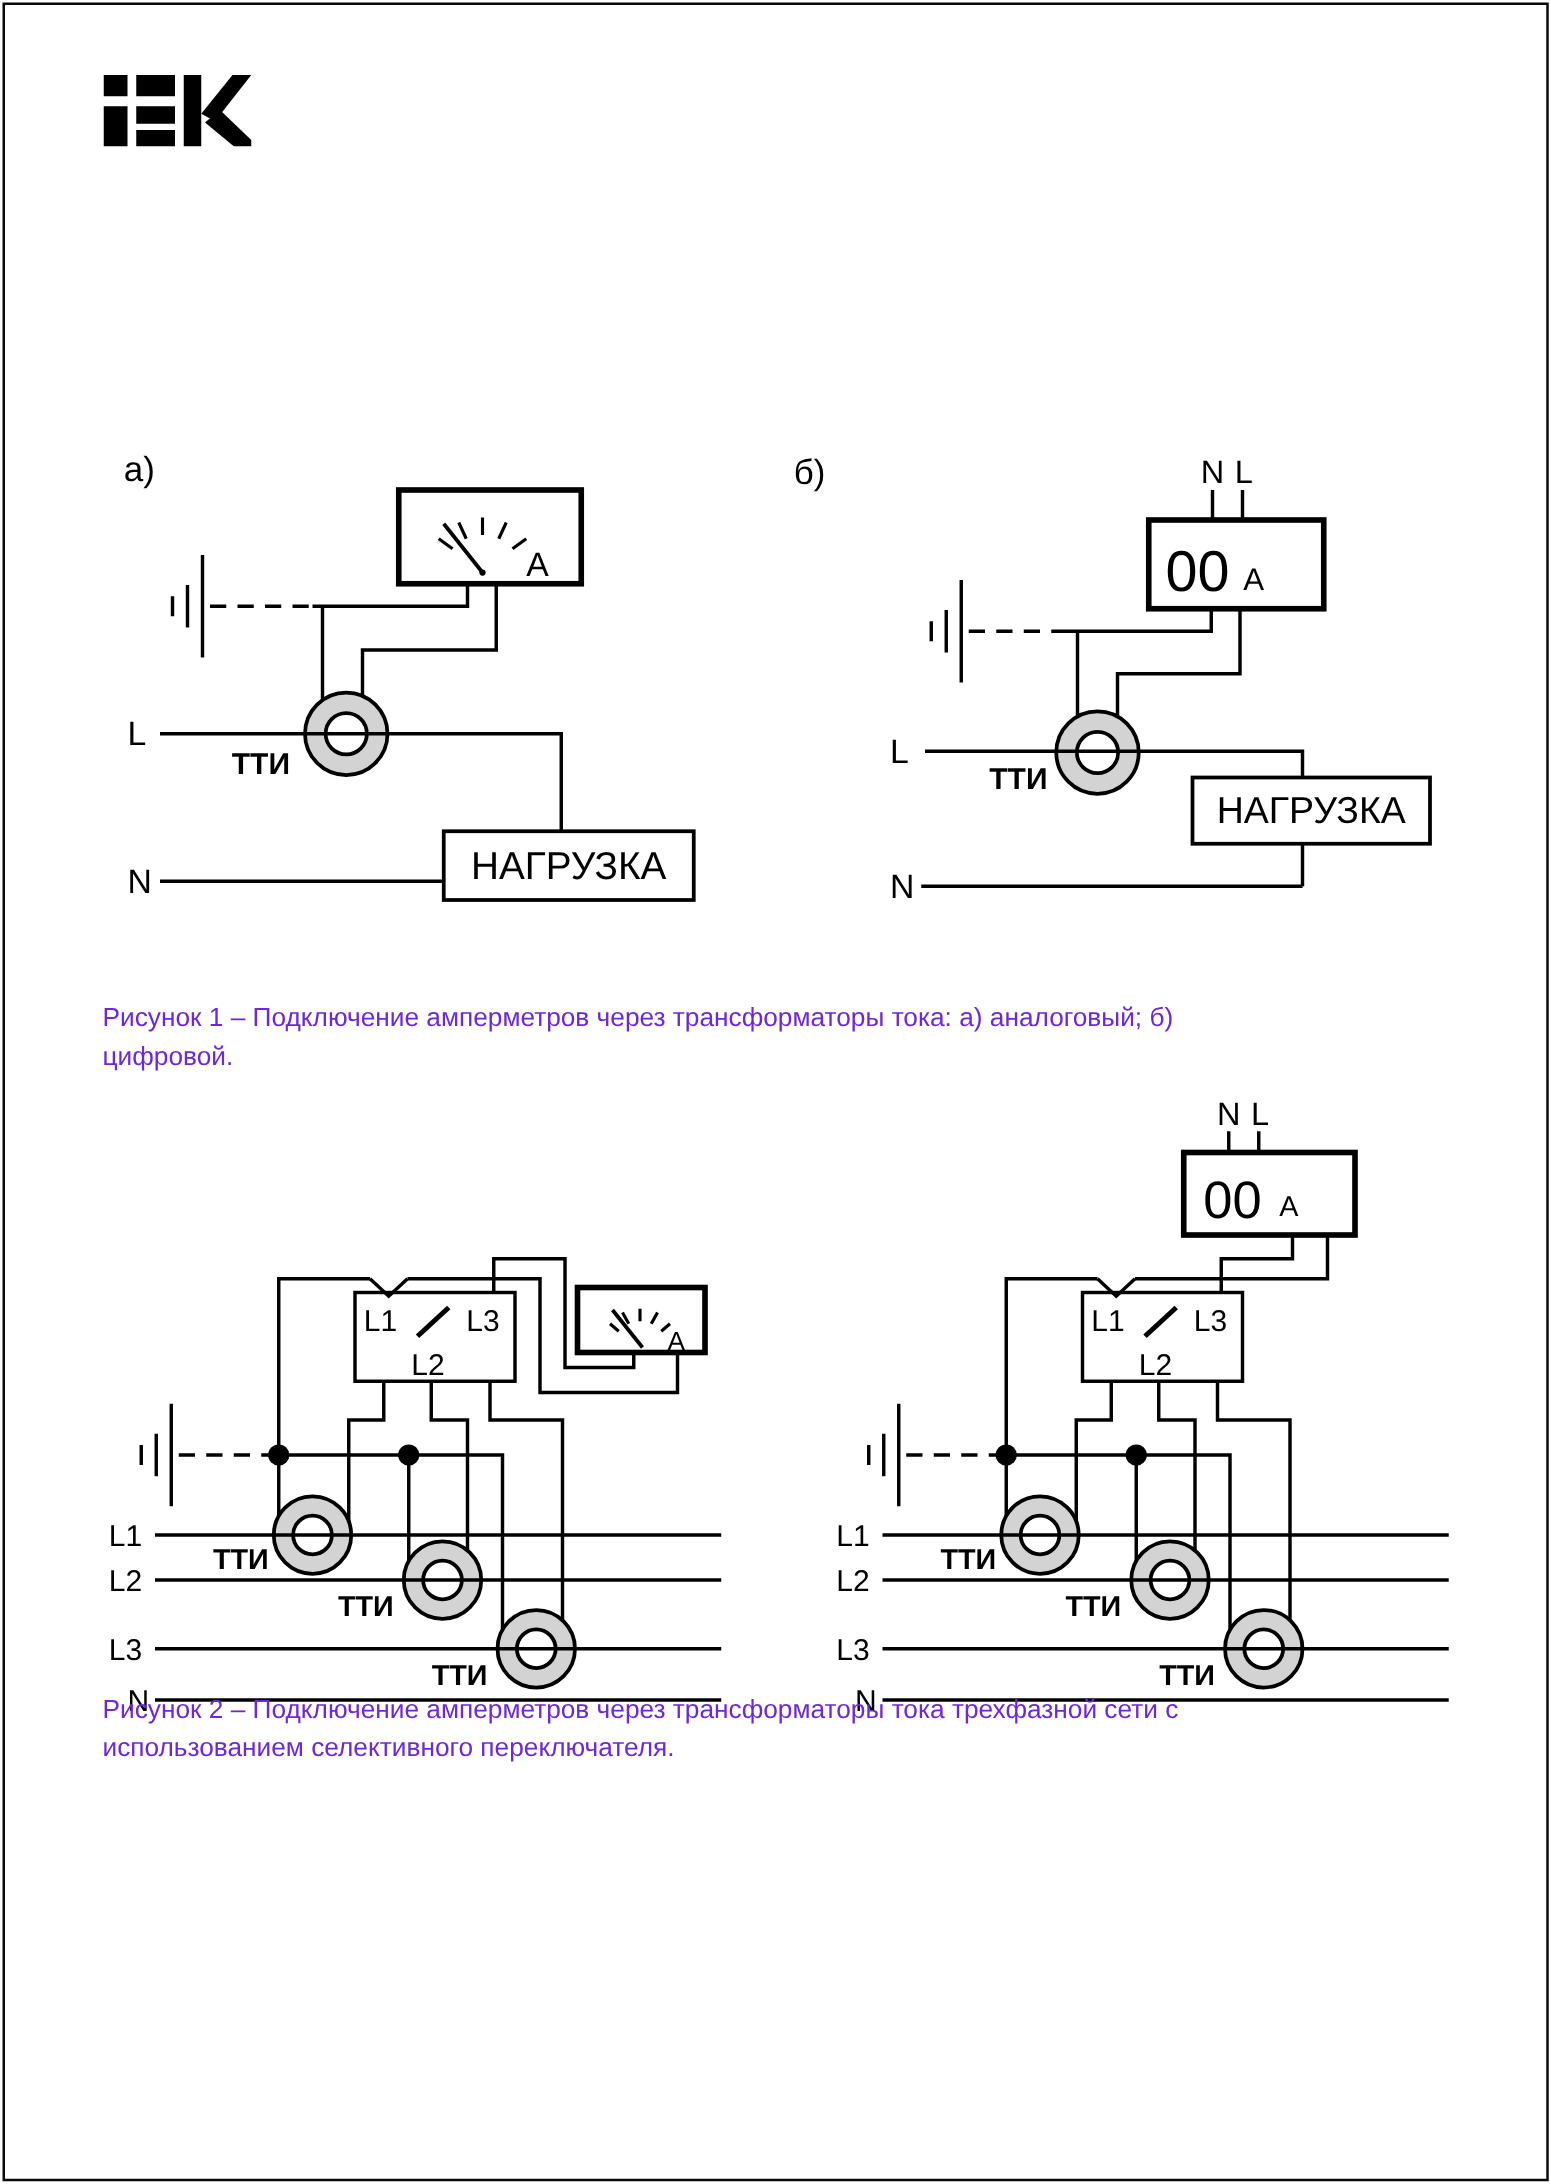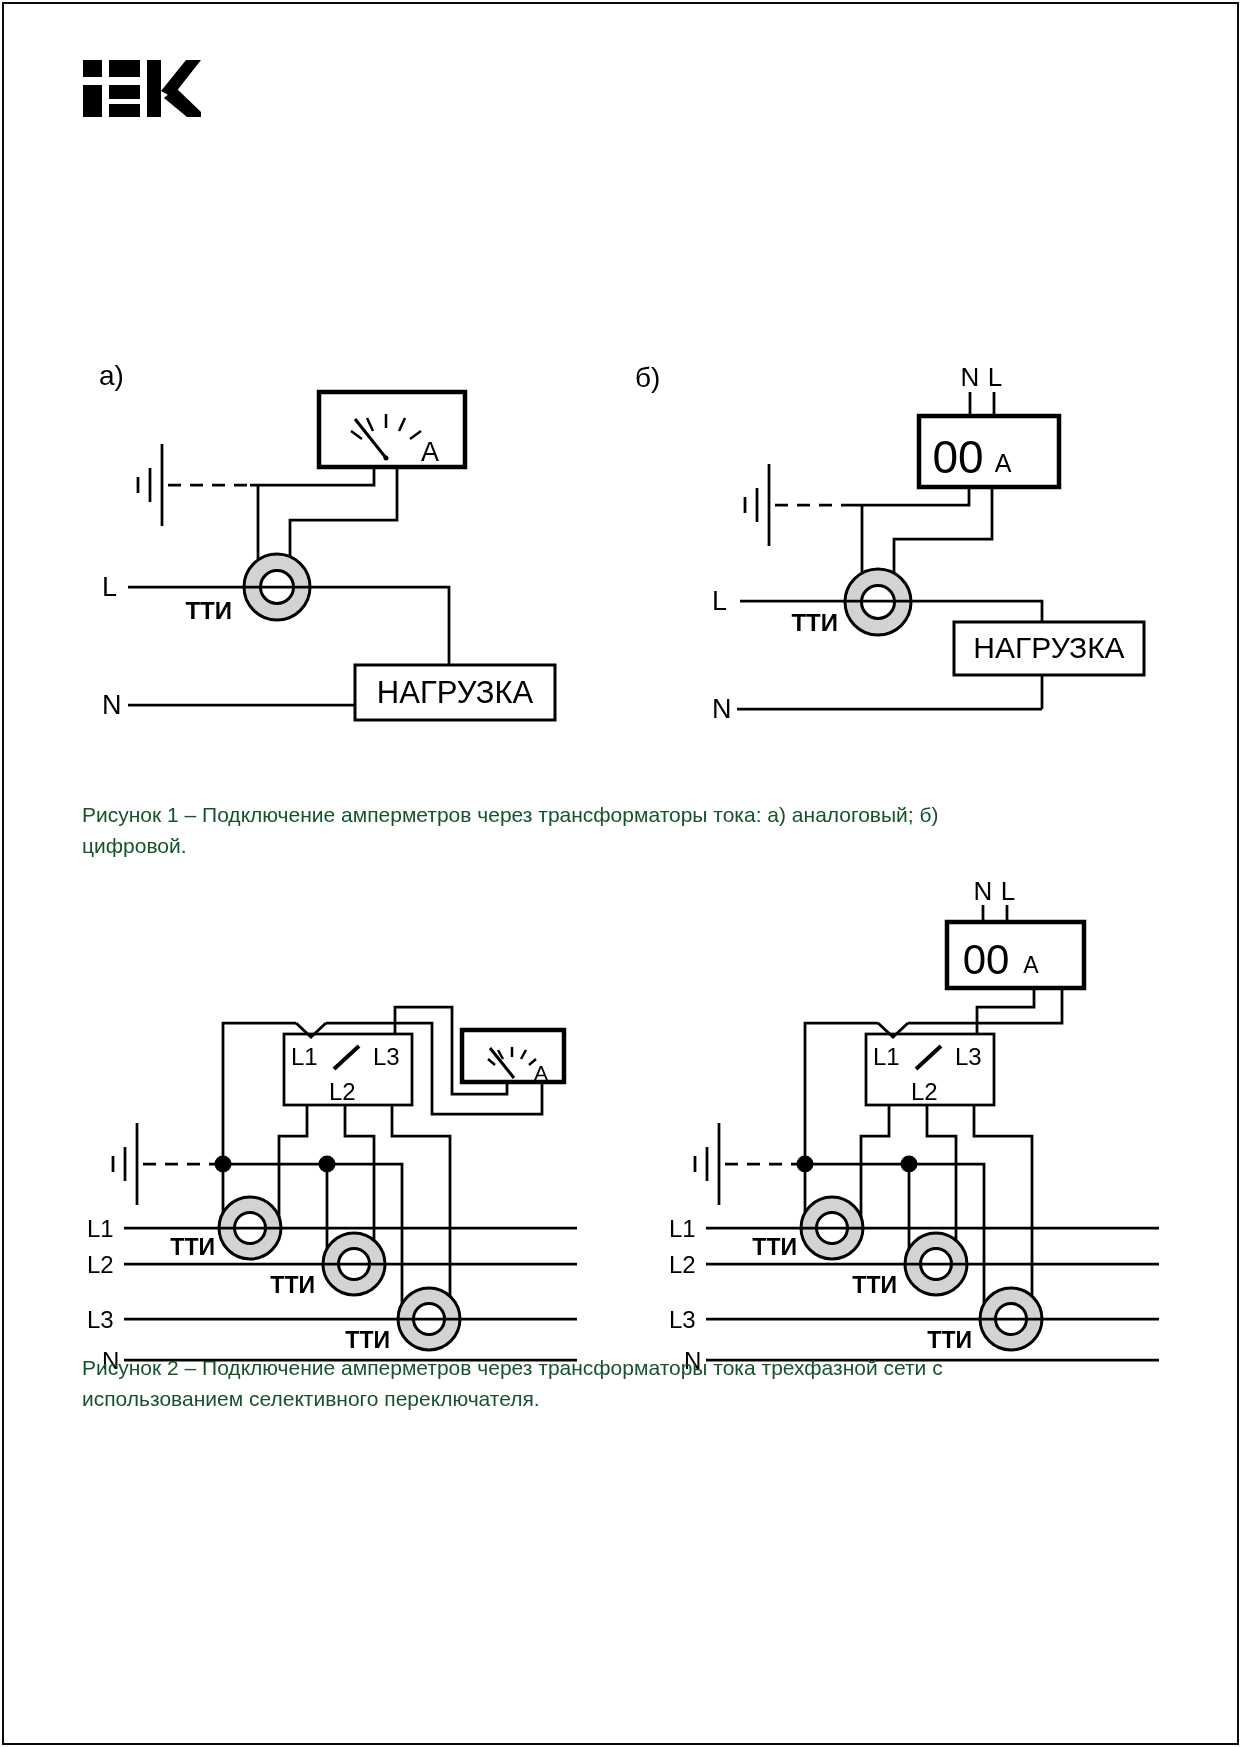--- a/index.html
+++ b/index.html
@@ -23,21 +23,21 @@
   .amp-s{font-size:21px;}
   .dval{font-size:46px;}
   .dval-s{font-size:42px;}
   .dunit{font-size:25px;}
   .dunit-s{font-size:23px;}
   .plbl{font-size:28px;}
   .term{font-size:26px;}
   .swlbl{font-size:24px;}
   .loadtxt{font-size:31px;}
   .loadtxt-s{font-size:30px;}
-  .caption{position:absolute;left:78px;font-size:21px;line-height:31px;color:#14532d;}
+  .caption{position:absolute;left:78px;font-size:21px;line-height:31px;color:#6d28d9;}
   #cap1{top:795px;width:960px;}
   #cap2{top:1336px;width:893px;margin-top:12px;}
 </style>
 </head>
 <body>
 
 <div class="page">
 <svg width="1237" height="1735" viewBox="2 2 1237 1735">
   <defs>
     <g id="gnd">

